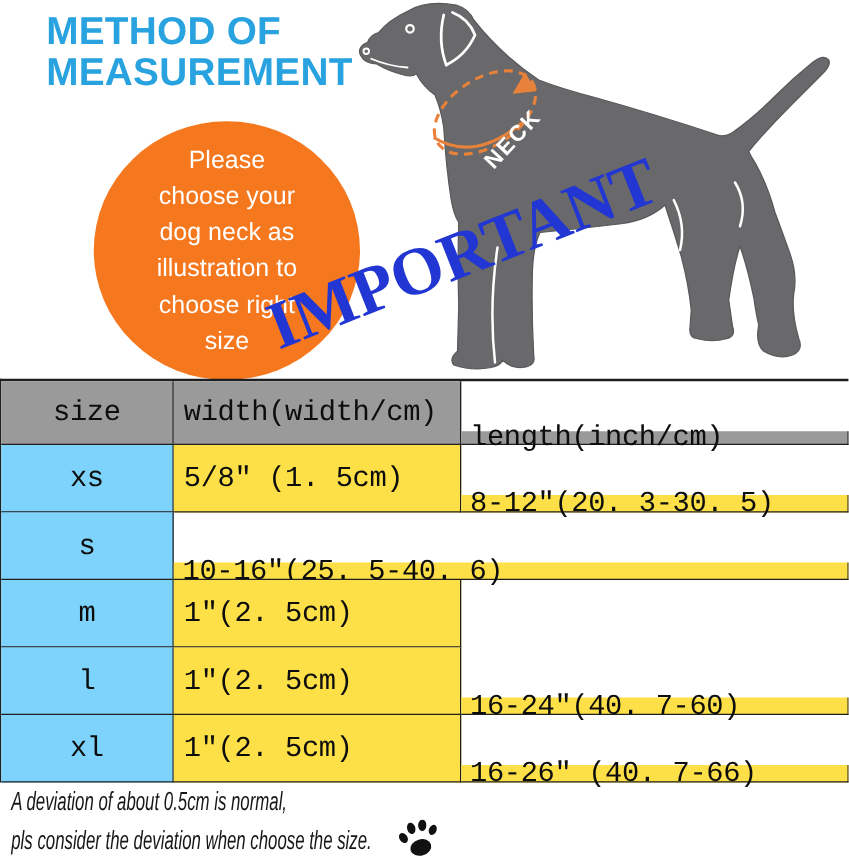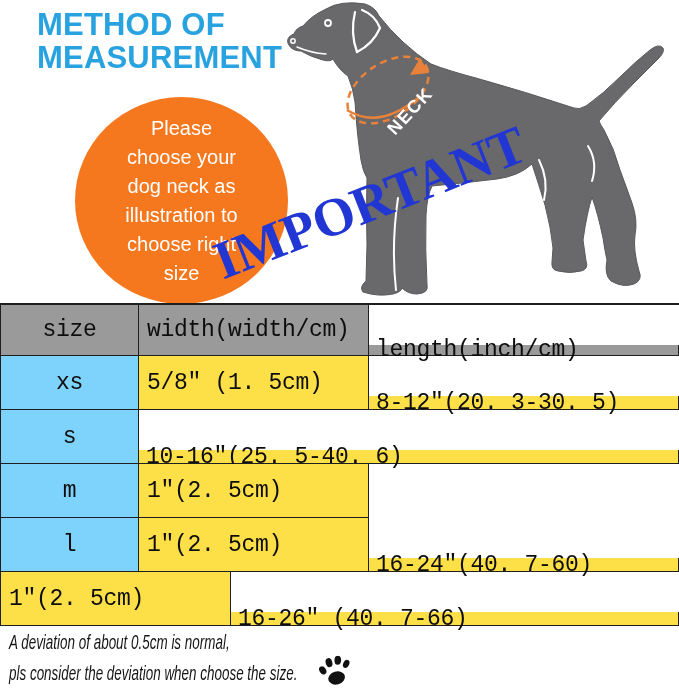--- a/index.html
+++ b/index.html
@@ -142,20 +142,21 @@
     <div class="t-row">
       <div class="t-cell col-size">m</div>
       <div class="t-cell col-width">1″(2. 5cm)</div>
     </div>
     <div class="t-row">
       <div class="t-cell col-size">l</div>
       <div class="t-cell col-width">1″(2. 5cm)</div>
       <div class="t-cell col-length">16-24″(40. 7-60)</div>
     </div>
     <div class="t-row">
+      <div class="t-cell col-size">xl</div>
       <div class="t-cell col-width">1″(2. 5cm)</div>
       <div class="t-cell col-length">16-26″ (40. 7-66)</div>
     </div>
   </div>
 
   <div class="fn-line l1">A deviation of about 0.5cm is normal,</div>
   <div class="fn-line l2">pls consider the deviation when choose the size.</div>
   <svg class="paw" viewBox="0 0 38 32">
     <g fill="#111111">
       <ellipse cx="19" cy="22" rx="8.5" ry="6.5" transform="rotate(-10 19 22)"></ellipse>

